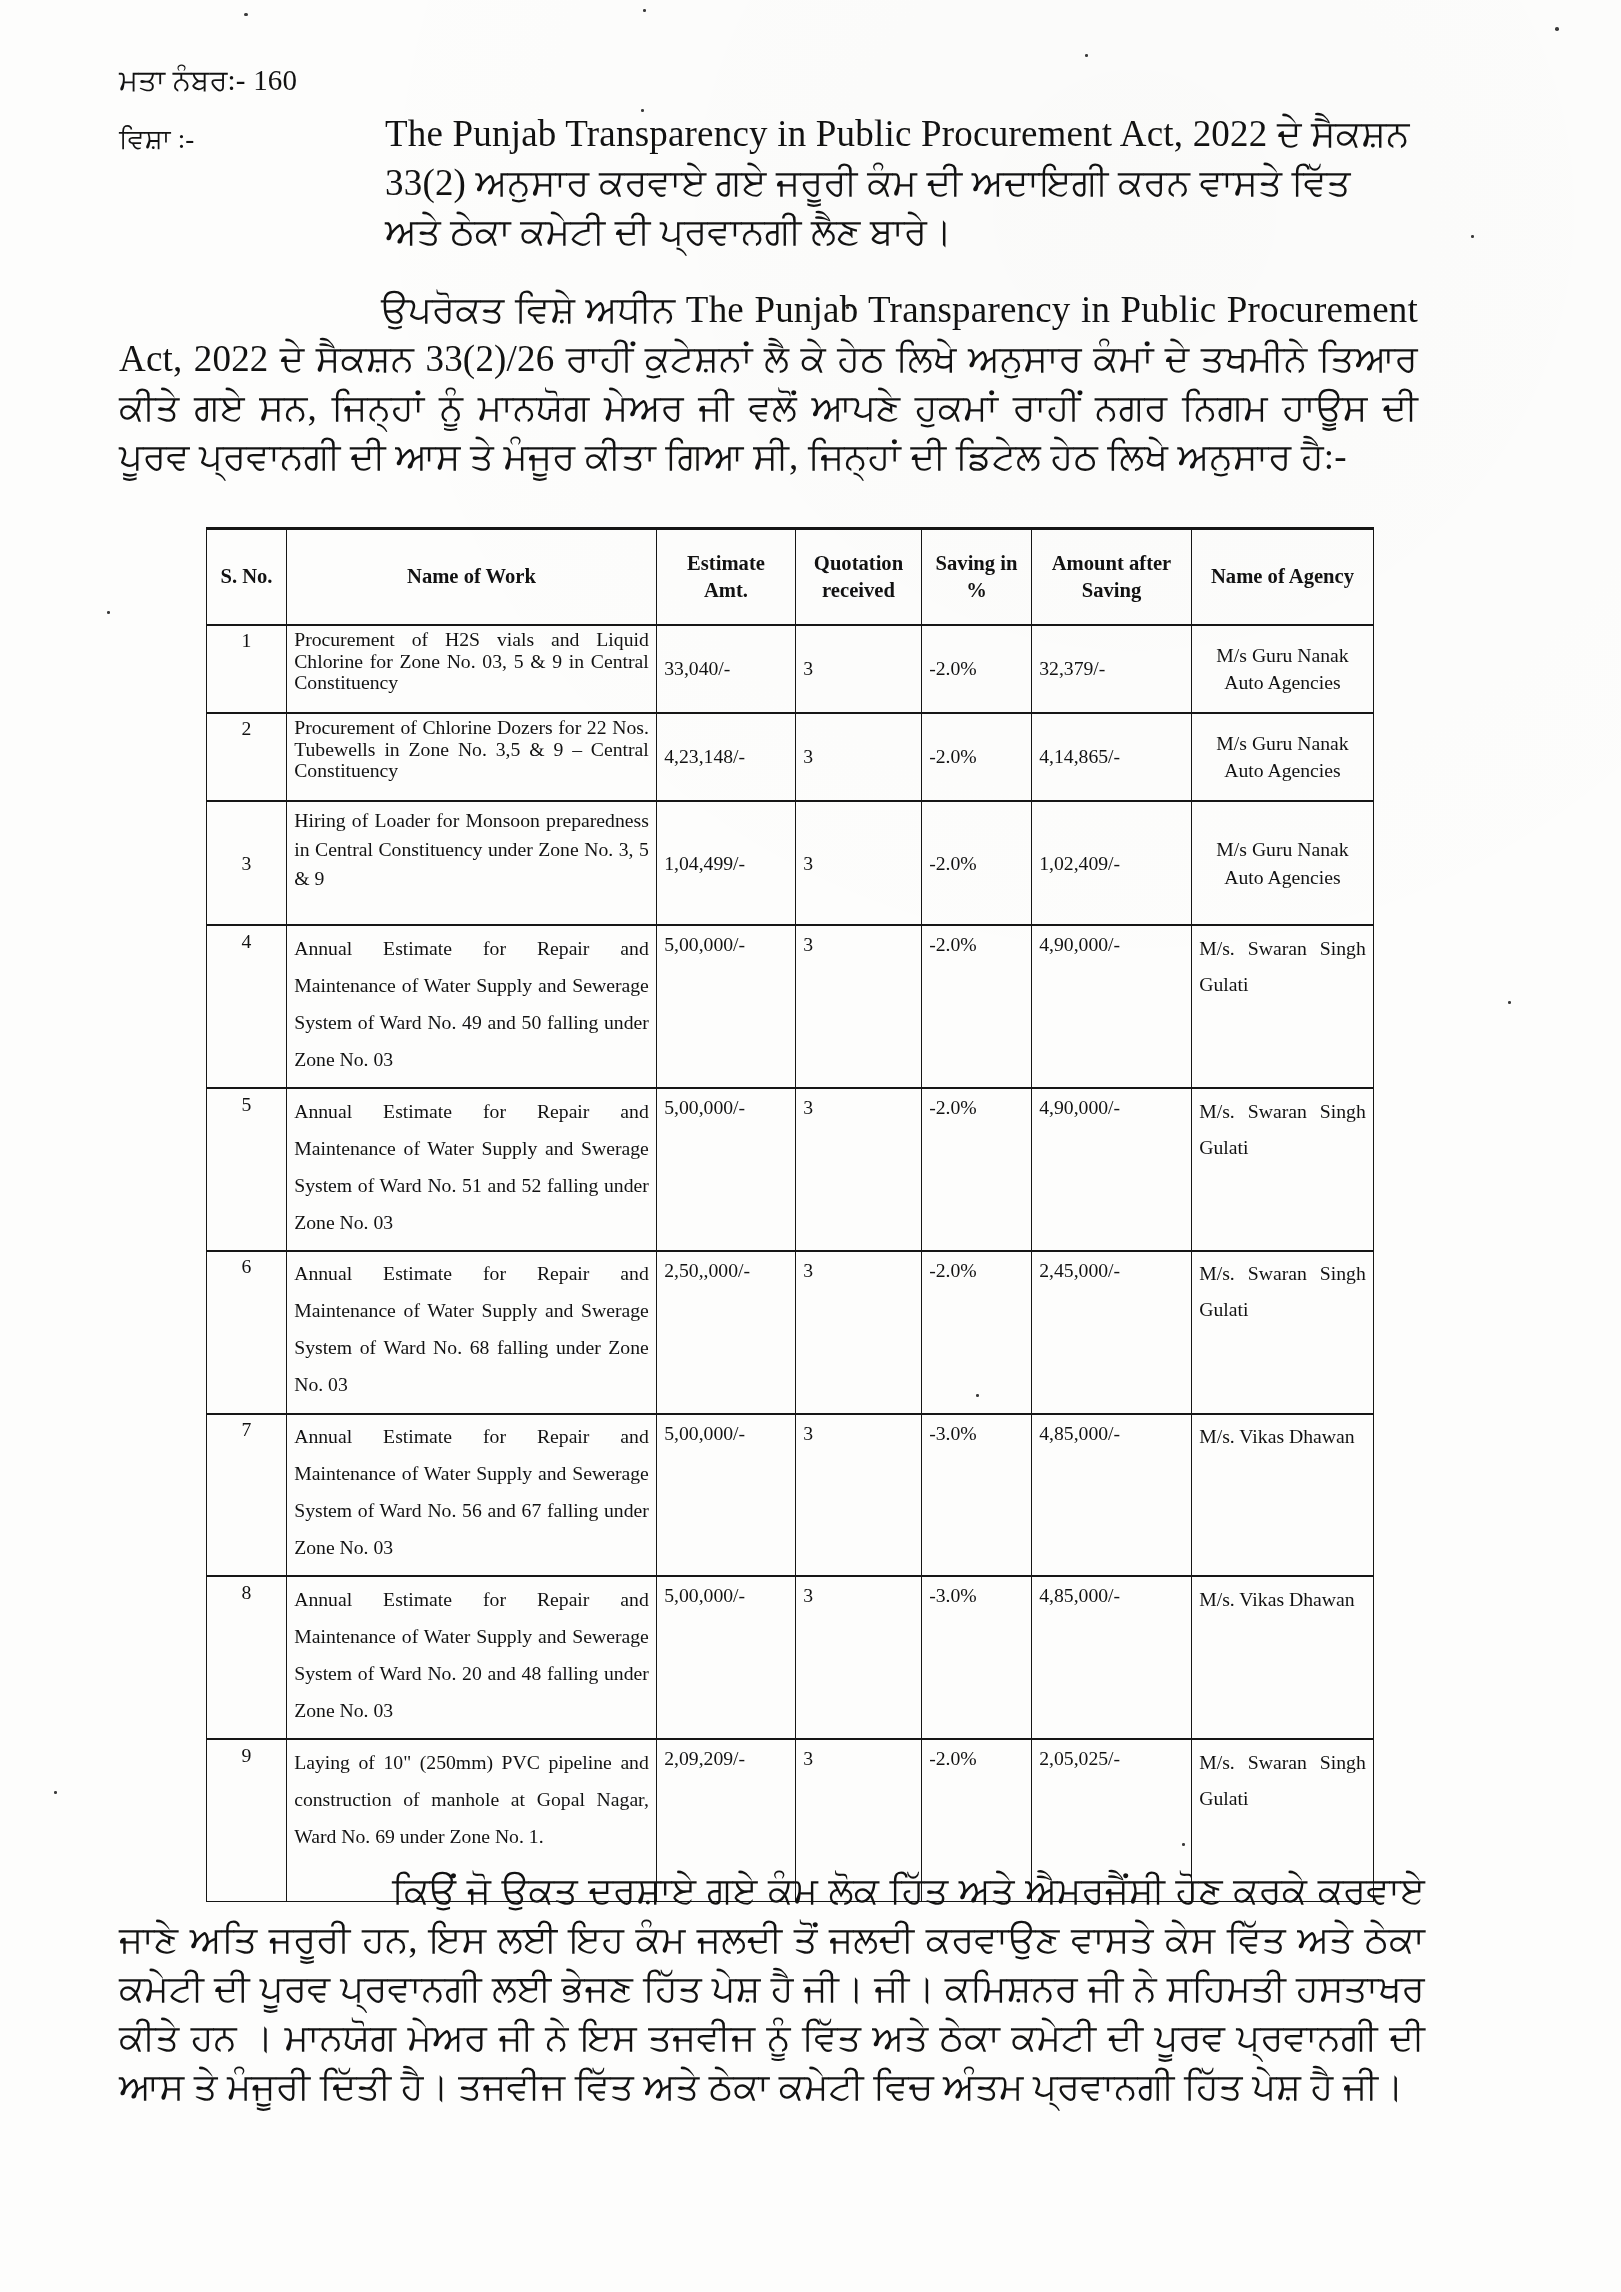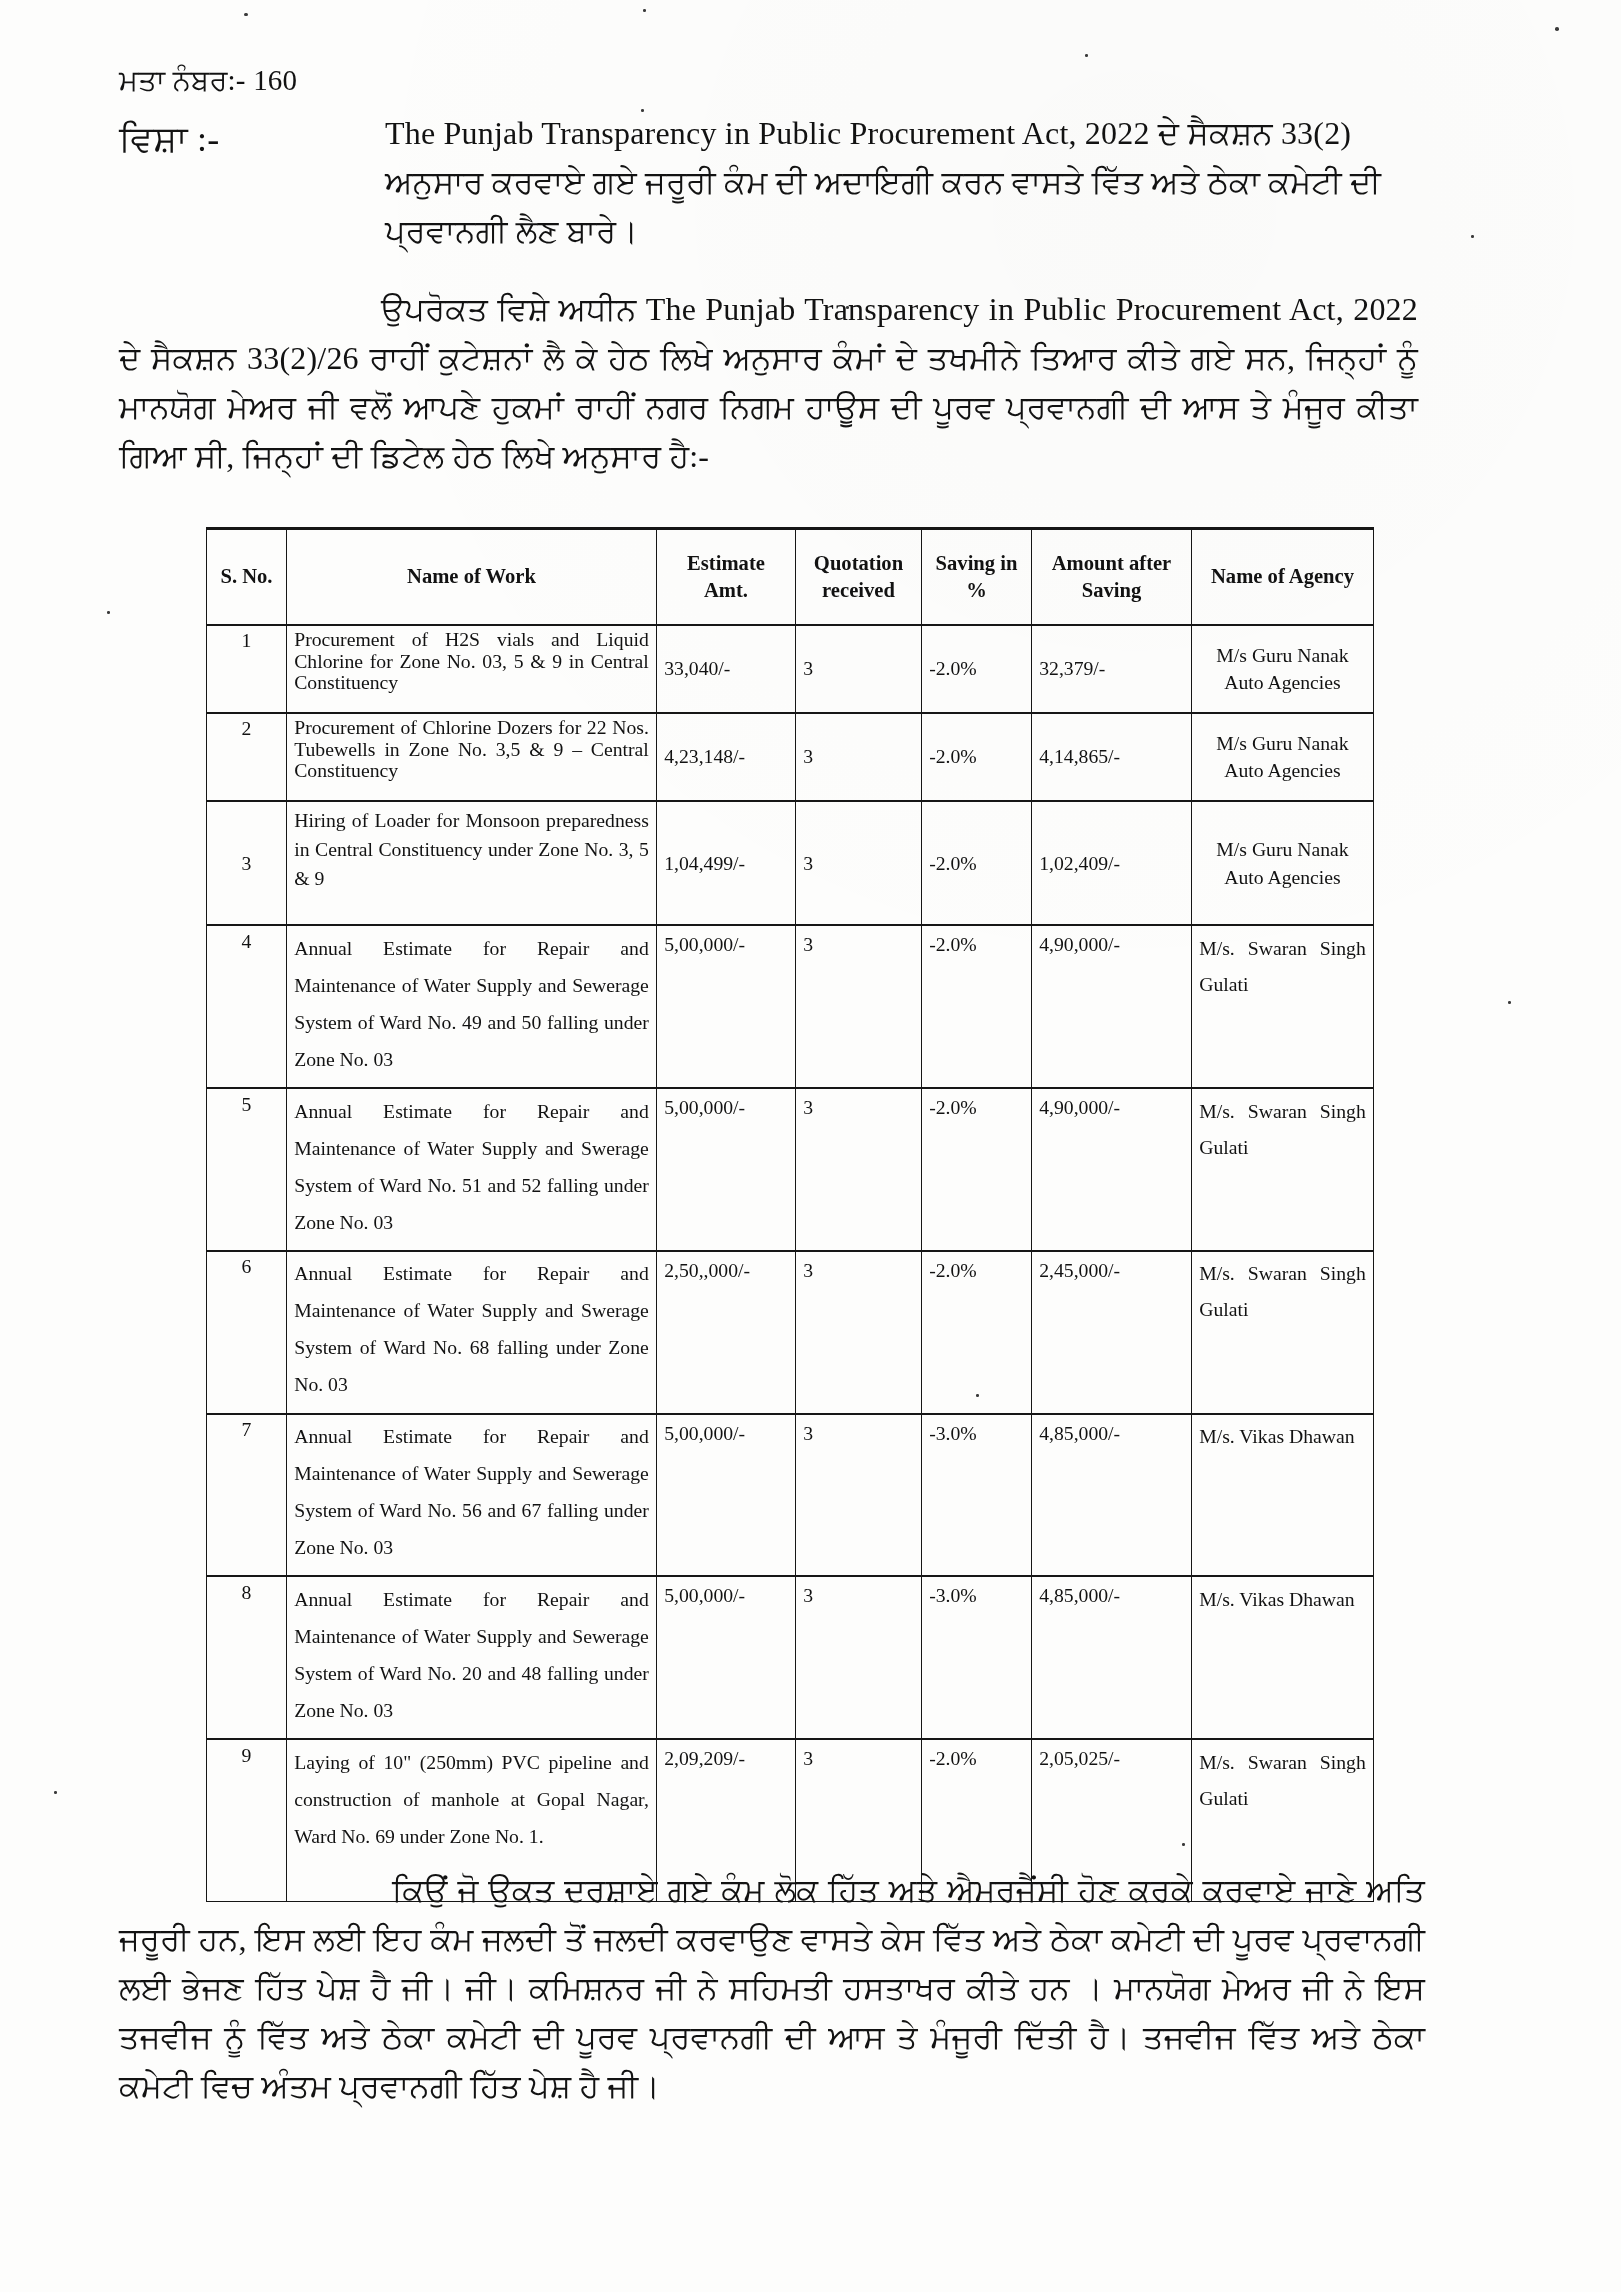--- a/index.html
+++ b/index.html
@@ -15,27 +15,27 @@
     overflow: hidden;
     background:
       radial-gradient(circle at 70% 10%, rgba(0,0,0,0.012), transparent 40%),
       #fdfdfc;
   }
   .pa { position: absolute; }
 
   
   .body-text {
     font-family: "Liberation Serif", serif;
-    font-size: 32px;
+    font-size: 37px;
     line-height: 49px;
     color: #121212;
     letter-spacing: 0.2px;
   }
   .mata-no { font-size: 29px; font-weight: normal; }
-  .subject-label { font-size: 36px; }
+  .subject-label { font-size: 27px; }
   .subject-text { width: 1030px; text-align: left; }
   .para { text-align: justify; }
 
   
   table.work-table {
     border-collapse: collapse;
     table-layout: fixed;
     width: 1167px;
     background: transparent;
   }

